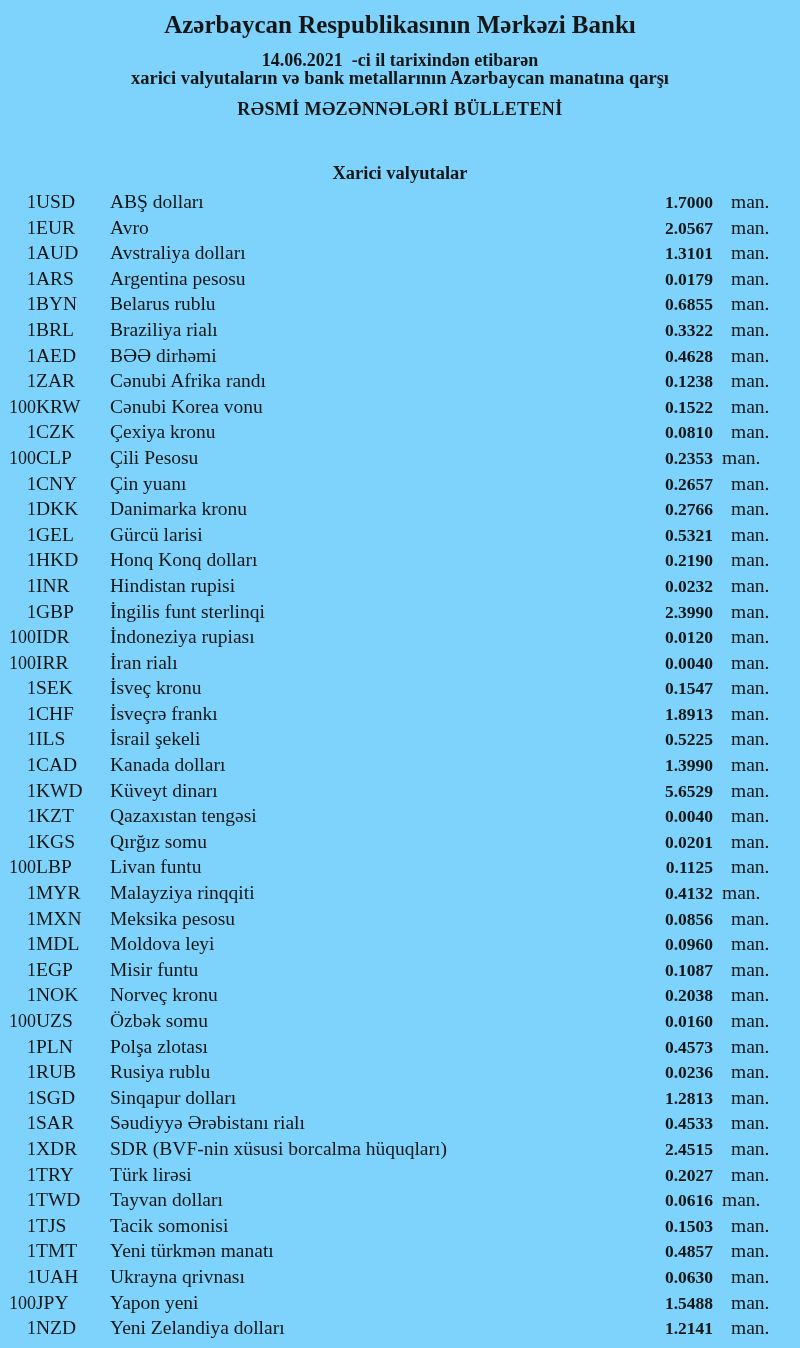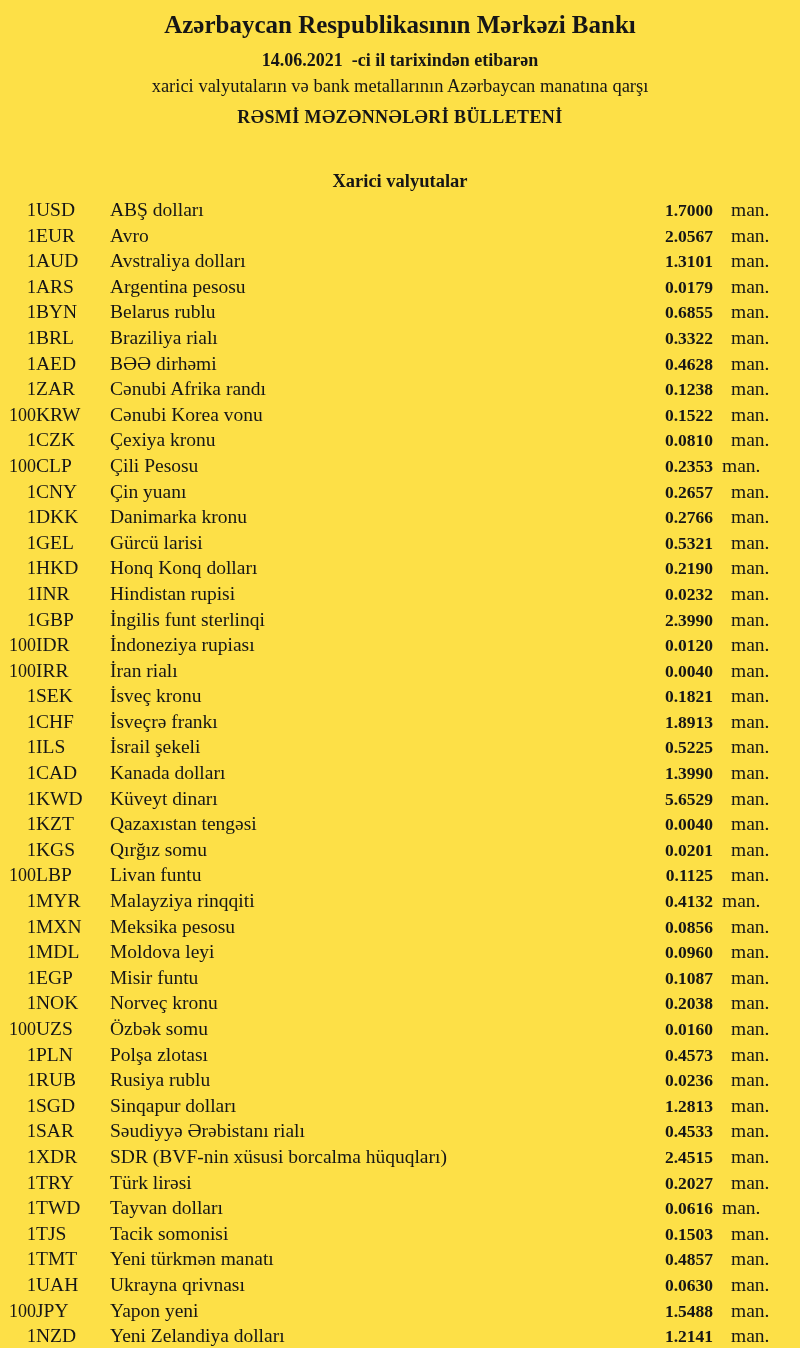--- a/index.html
+++ b/index.html
@@ -5,44 +5,43 @@
   html, body {
     margin: 0;
     padding: 0;
     background: #ffffff;
   }
   .page {
     position: relative;
     width: 800px;
     height: 1348px;
     margin: 0 auto;
-    background: #fde047;
+    background: #7dd3fc;
     color: #161616;
     font-family: "Liberation Serif", "DejaVu Serif", serif;
     overflow: hidden;
   }
   .doc-header { text-align: center; }
   .bank-name {
     padding-top: 12px;
     font-size: 25px;
     line-height: 26px;
     font-weight: bold;
   }
   .date-line {
     margin-top: 13px;
     font-size: 18px;
     line-height: 18px;
     font-weight: bold;
     white-space: pre-wrap;
   }
   .subtitle {
-    margin-top: 8px;
     font-size: 18.5px;
     line-height: 19px;
-    font-weight: normal;
+    font-weight: bold;
   }
   .bulletin-title {
     margin-top: 12px;
     font-size: 18px;
     line-height: 19px;
     font-weight: bold;
     letter-spacing: 0.4px;
   }
   .section-title {
     margin-top: 45px;
@@ -256,21 +255,21 @@
     <span class="code">IRR</span>
     <span class="cname">İran rialı</span>
     <span class="rate">0.0040</span>
     <span class="unit">man.</span>
   </div>
 
   <div class="rate-row">
     <span class="qty">1</span>
     <span class="code">SEK</span>
     <span class="cname">İsveç kronu</span>
-    <span class="rate">0.1821</span>
+    <span class="rate">0.1547</span>
     <span class="unit">man.</span>
   </div>
 
   <div class="rate-row">
     <span class="qty">1</span>
     <span class="code">CHF</span>
     <span class="cname">İsveçrə frankı</span>
     <span class="rate">1.8913</span>
     <span class="unit">man.</span>
   </div>

